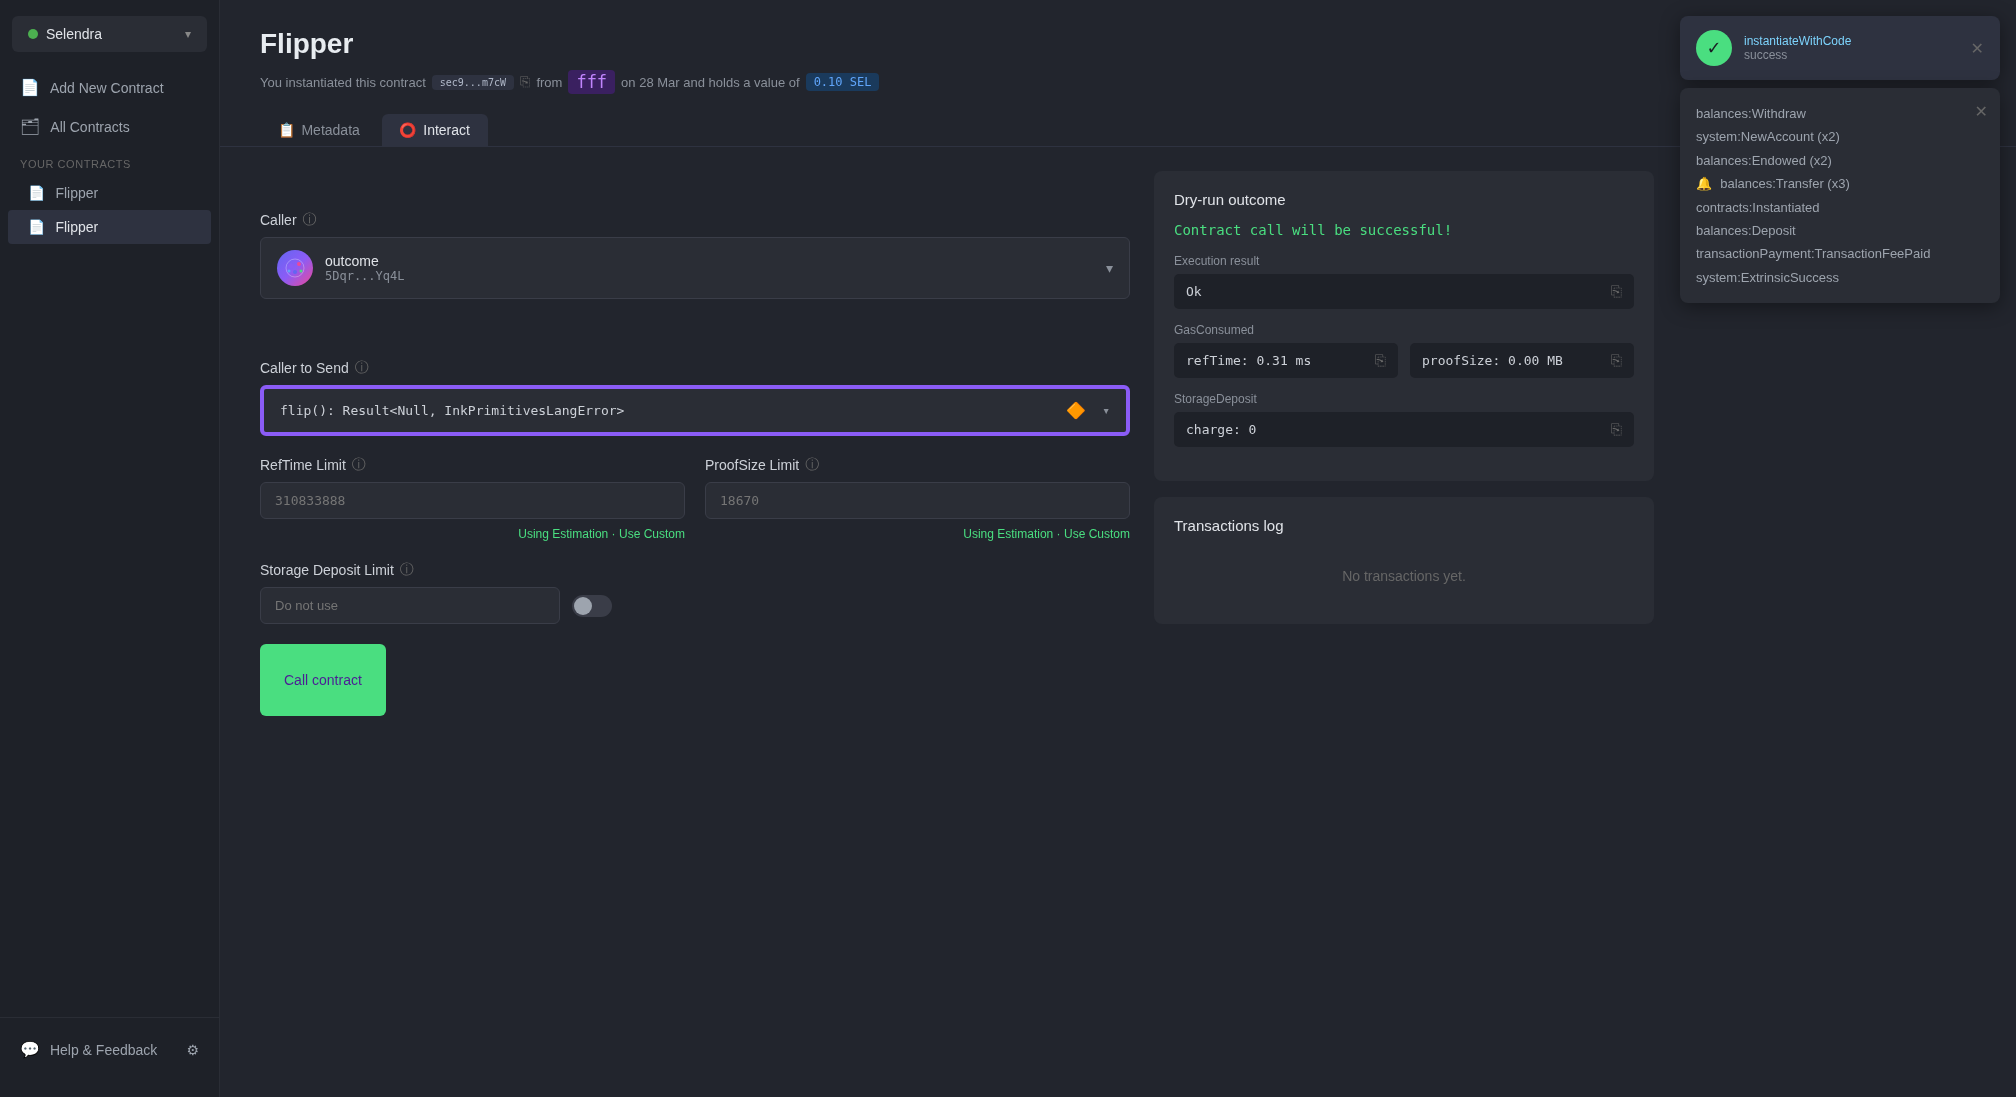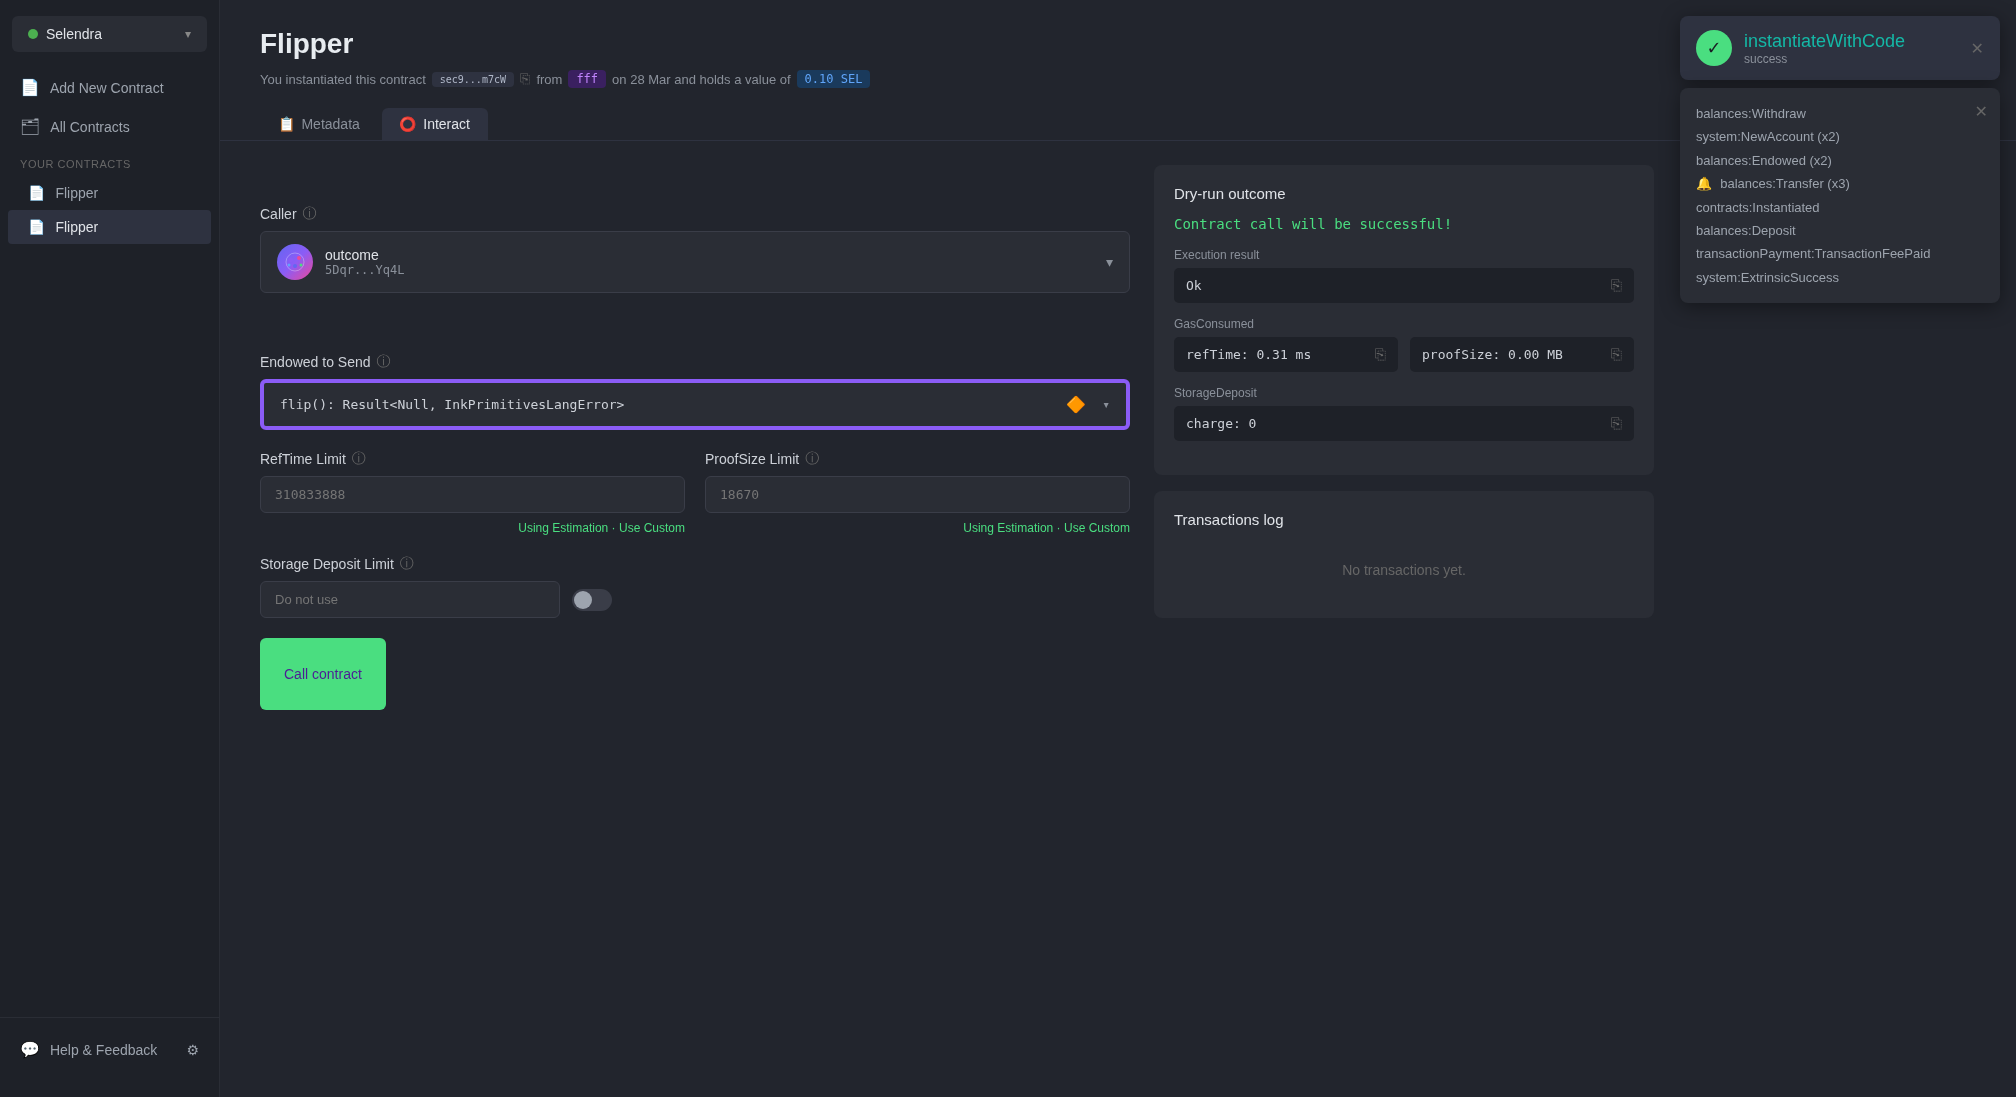--- a/index.html
+++ b/index.html
@@ -104,21 +104,21 @@
       color: #b0b8c8;
       font-family: monospace;
       font-size: 10px;
       padding: 2px 8px;
       border-radius: 4px;
     }
     .highlight-badge {
       background: #3a2060;
       color: #c084fc;
       font-family: monospace;
-      font-size: 12px;
+      font-size: 17px;
       padding: 2px 8px;
       border-radius: 4px;
     }
     .value-badge {
       background: #1a3a5c;
       color: #60a5fa;
       font-family: monospace;
       font-size: 12px;
       padding: 2px 8px;
       border-radius: 4px;
@@ -381,21 +381,21 @@
       background: #4ade80;
       border-radius: 50%;
       display: flex;
       align-items: center;
       justify-content: center;
       color: #1a1d23;
       font-size: 18px;
       flex-shrink: 0;
     }
     .toast-body { flex: 1; }
-    .toast-title { color: #14b8a6; font-size: 18px; font-weight: 500; }
+    .toast-title { color: #7dd3fc; font-size: 12px; font-weight: 500; }
     .toast-subtitle { color: #8a909a; font-size: 12px; }
     .toast-close { color: #666; cursor: pointer; font-size: 16px; }
 
     .toast-events {
       background: #2a2d35;
       border-radius: 8px;
       padding: 14px 16px;
       font-size: 13px;
       color: #9da4ae;
       line-height: 1.8;
@@ -500,21 +500,21 @@
           <div class="caller-info">
             <div class="caller-name">outcome</div>
             <div class="caller-address">5Dqr...Yq4L</div>
           </div>
           <span class="dropdown-arrow">▾</span>
         </div>
       </div>
 
       <div class="form-group">
         <div class="form-label">
-          <span>Endowed to Send</span>
+          <span>Caller to Send</span>
           <span class="info-icon">ⓘ</span>
         </div>
         <div class="message-select">
           <span class="msg-flex">flip(): Result&lt;Null, InkPrimitivesLangError&gt;</span>
           <span style="font-size:16px;">🔶</span>
           <span class="dropdown-arrow" style="margin-left:8px">▾</span>
         </div>
       </div>
 
       <div class="limits-row">

